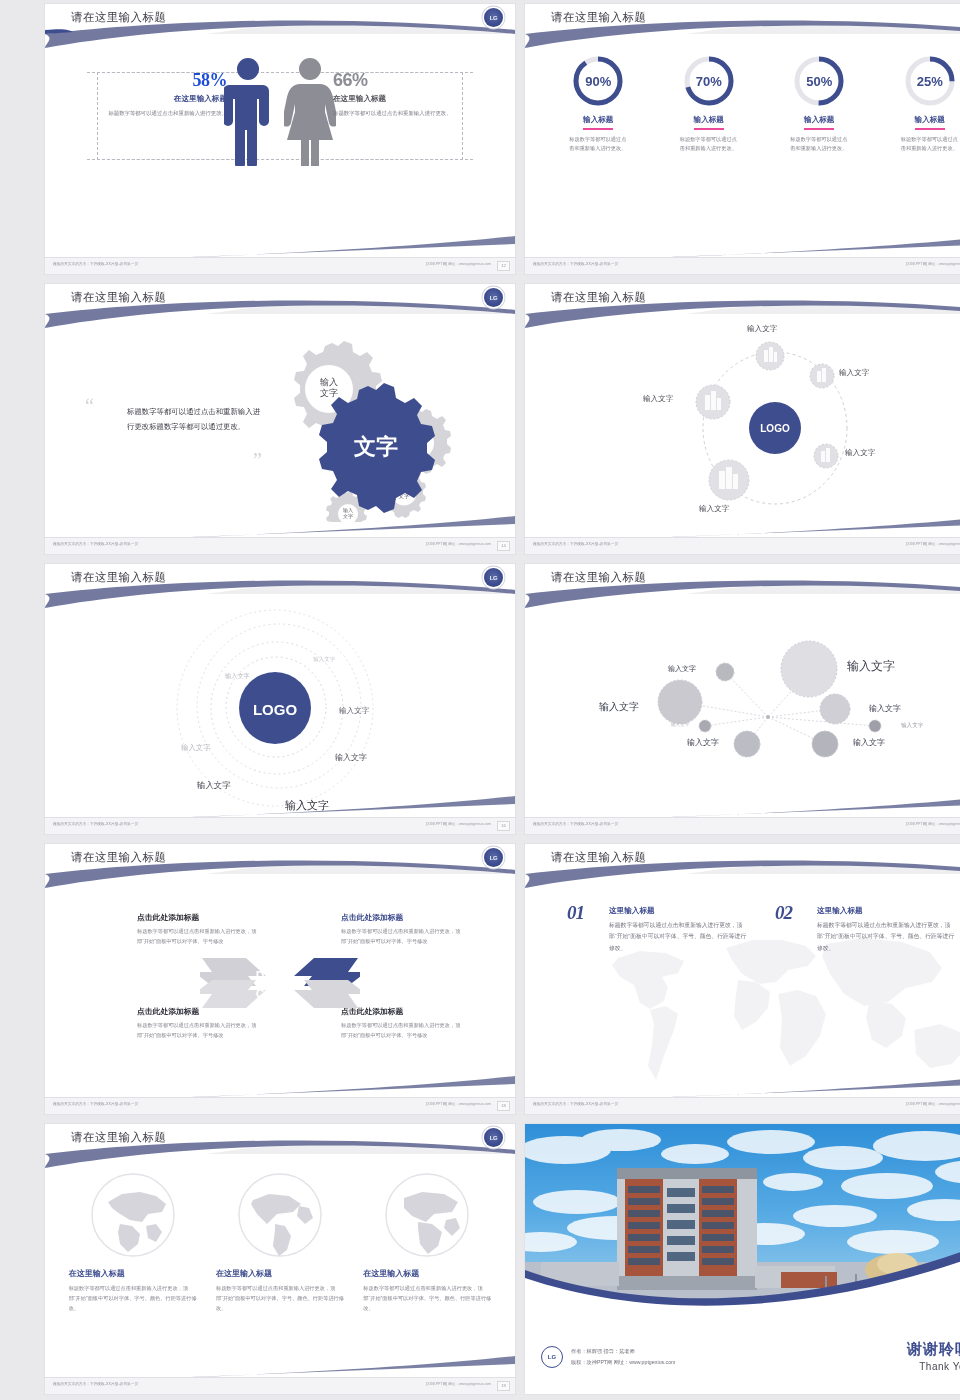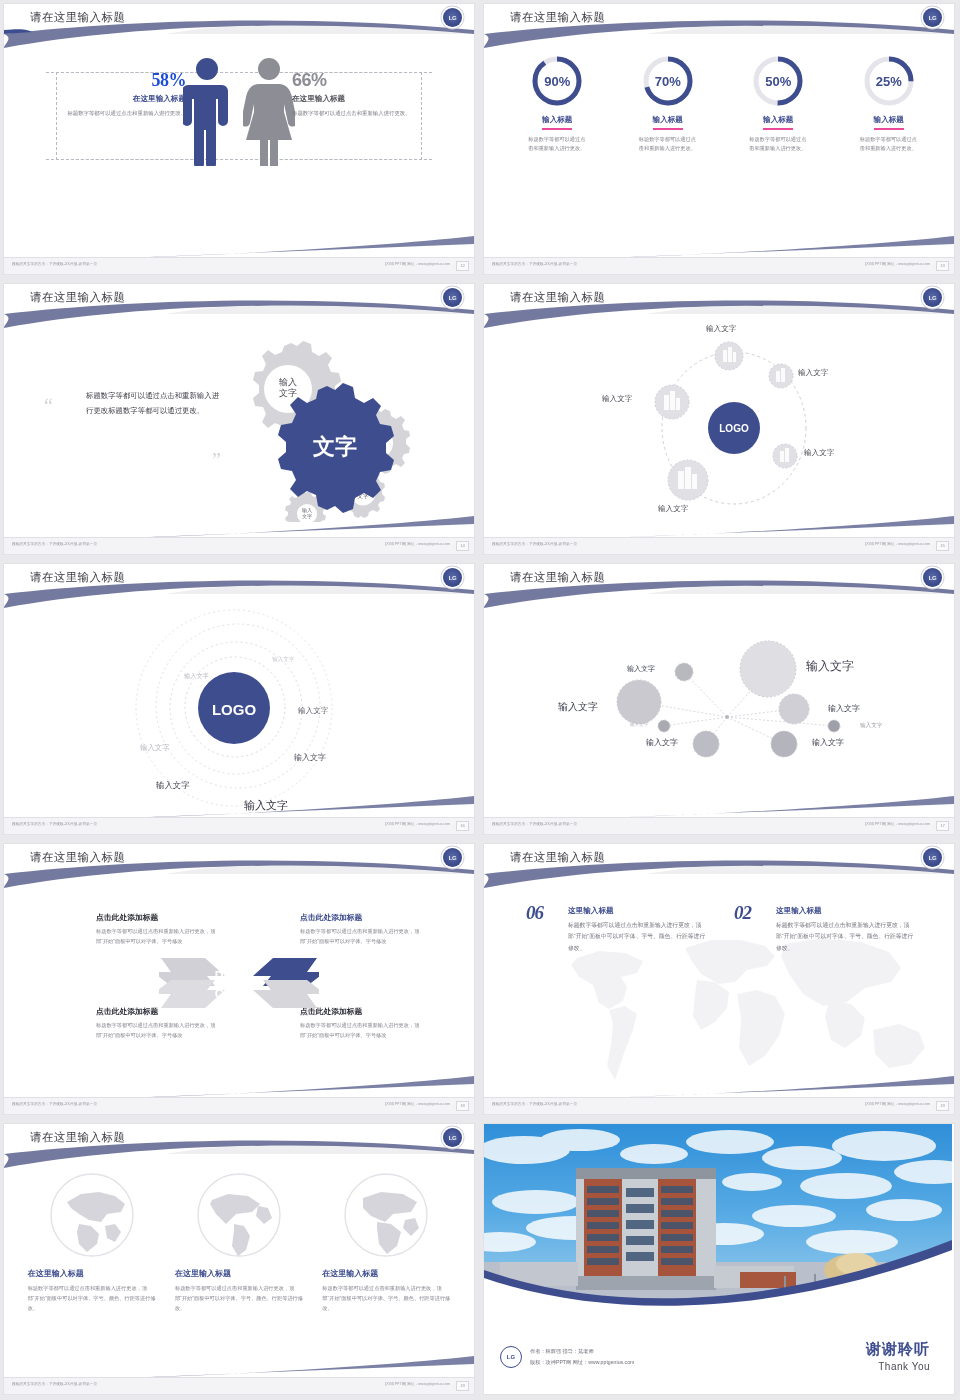--- a/index.html
+++ b/index.html
@@ -7,20 +7,21 @@
     width:960px; height:1400px;
     background:#e9e9ec;
     font-family:"Liberation Sans","DejaVu Sans",sans-serif;
     overflow:hidden;
   }
   #grid{
     width:960px; height:1400px;
     display:grid;
     grid-template-columns:480px 480px;
     grid-template-rows:repeat(5,280px);
+    padding-left:41px;
   }
   .slide{
     position:relative;
     width:480px; height:280px;
     padding:4px 6px 6px 4px;
   }
   .canvas{
     position:relative;
     width:100%; height:100%;
     background:#ffffff;
@@ -95,21 +96,21 @@
     font-size:13px;font-weight:bold;color:#3e4d8e;}
   .s2-title{margin-top:4px;font-size:7.6px;font-weight:bold;color:#3e4d8e;
     padding-bottom:3px;border-bottom:2px solid #ec4899;display:inline-block;}
   .s2-desc{margin-top:5px;font-size:5.2px;color:#82828c;line-height:1.8;
     width:58px;margin-left:auto;margin-right:auto;text-align:left;}
 
   
   .s3-quote{position:absolute;left:40px;top:116px;font-size:20px;
     color:#d3d3da;font-family:"Liberation Serif",serif;line-height:0.6;}
   .s3-quote.close{left:208px;top:170px;}
-  .s3-body{position:absolute;left:82px;top:104px;width:140px;
+  .s3-body{position:absolute;left:82px;top:120px;width:140px;
     font-size:7.4px;color:#3c3c46;line-height:2.05;}
   .s3-gears{position:absolute;left:222px;top:48px;width:200px;height:190px;}
 
   
   .s4{position:absolute;left:0;top:34px;width:100%;height:212px;}
   .s4 .lbl{position:absolute;font-size:7.6px;color:#4a4a54;white-space:nowrap;}
 
   
   .s5{position:absolute;left:0;top:34px;width:100%;height:215px;}
   .s5 .lbl{position:absolute;white-space:nowrap;color:#5a5a66;}
@@ -562,21 +563,21 @@
           <path d="M200,34 l26,-8 30,0 24,6 10,10 -8,10 -20,4 -12,12 -16,2 -18,-10 -10,-14 z"></path>
           <path d="M212,66 l18,2 14,10 -2,16 -12,14 -14,8 -8,-14 2,-22 z"></path>
           <path d="M252,80 l20,-4 18,6 10,18 -6,22 -14,20 -16,10 -10,-18 2,-30 z"></path>
           <path d="M300,30 l36,-6 40,4 28,10 12,16 -10,14 -26,6 -18,14 -24,4 -20,-12 -14,-20 -8,-18 z"></path>
           <path d="M344,86 l22,4 14,14 -4,18 -16,12 -14,-8 -6,-22 z"></path>
           <path d="M388,116 l26,-6 20,8 6,16 -14,16 -22,4 -14,-14 z"></path>
         </g>
       </svg>
 
       <div class="s8-col" style="left:42px;">
-        <div class="s8-num">06</div>
+        <div class="s8-num">01</div>
         <div class="s8-h">这里输入标题</div>
         <div class="s8-p">标题数字等都可以通过点击和重新输入进行更改，顶部“开始”面板中可以对字体、字号、颜色、行距等进行修改。</div>
       </div>
       <div class="s8-col" style="left:250px;">
         <div class="s8-num">02</div>
         <div class="s8-h">这里输入标题</div>
         <div class="s8-p">标题数字等都可以通过点击和重新输入进行更改，顶部“开始”面板中可以对字体、字号、颜色、行距等进行修改。</div>
       </div>
 
       <svg class="ftr-svg" viewBox="0 0 468 26" preserveAspectRatio="none">

